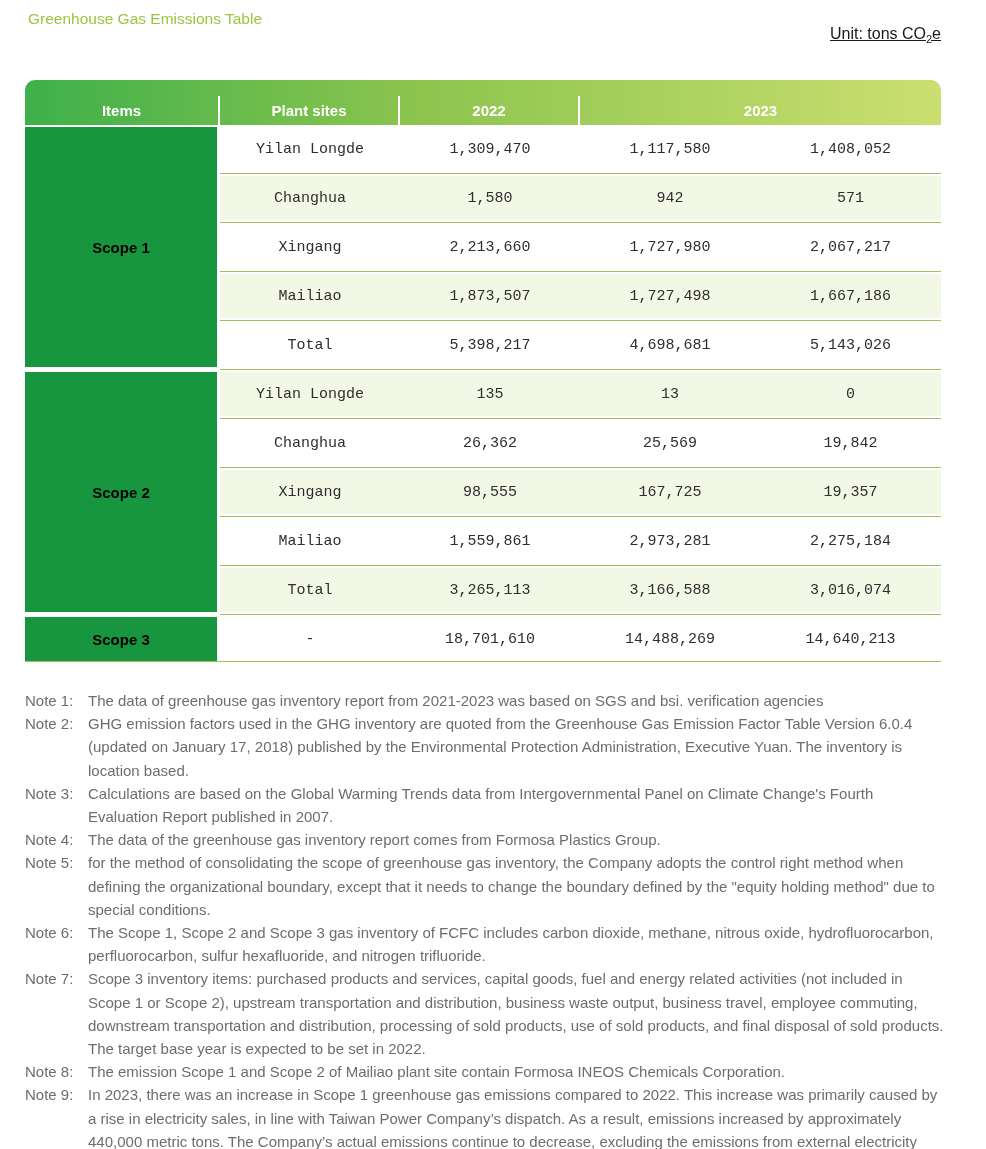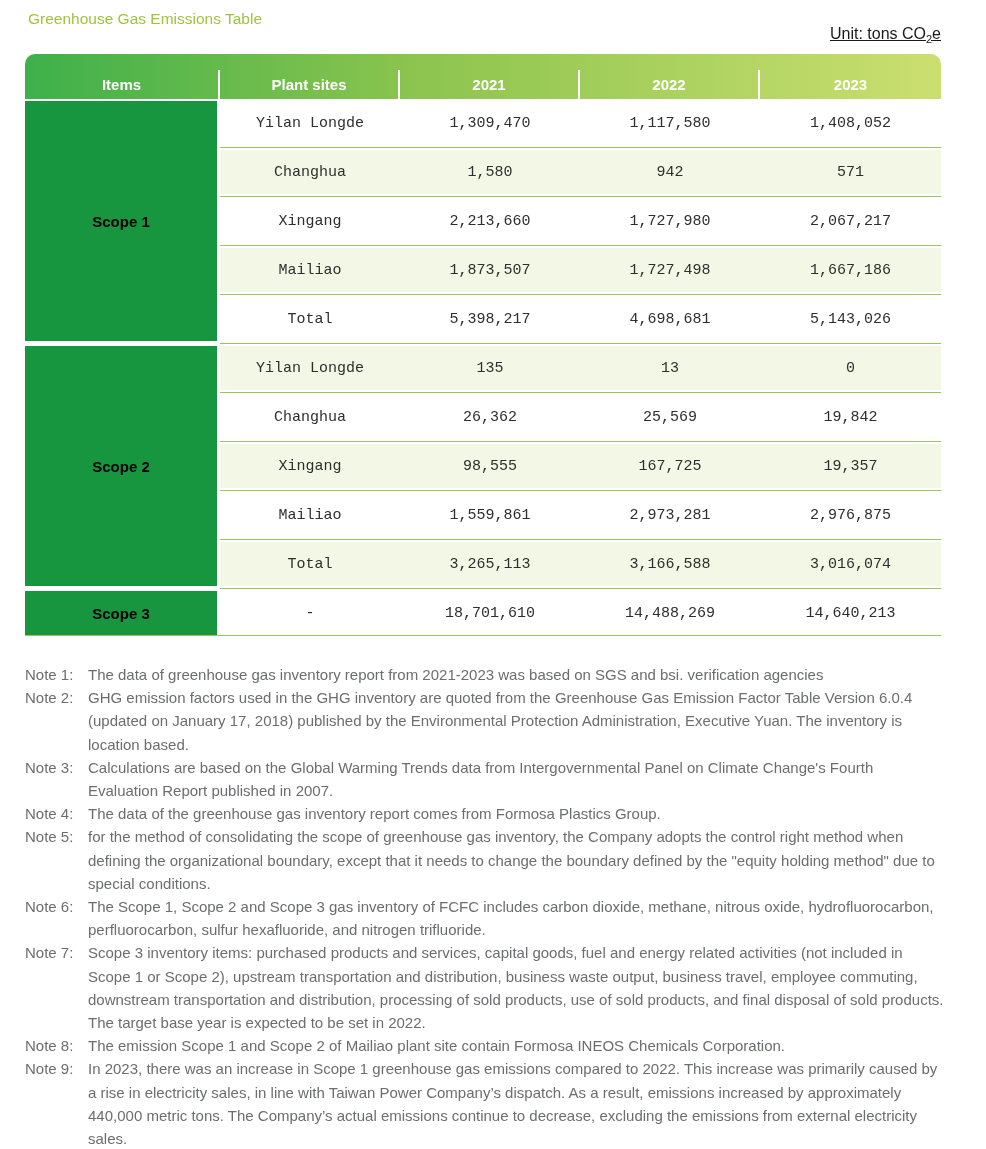--- a/index.html
+++ b/index.html
@@ -10,21 +10,21 @@
     --note-color:#6c6d70;
     --cell-text:#2e2e2e;
   }
   *{box-sizing:border-box;margin:0;padding:0;}
   body{
     font-family:"Liberation Sans", sans-serif;
     background:#fff;
     width:986px;
   }
   .page{position:relative;width:986px;min-height:1149px;background:#fff;}
-  .topbar{position:relative;height:54px;}
+  .topbar{position:relative;height:80px;}
   .page-title{
     position:absolute;left:28px;top:10px;
     font-size:15.5px;color:var(--title-green);
   }
   .unit{
     position:absolute;right:45px;top:25px;
     font-size:16px;color:#1a1a1a;text-decoration:underline;
   }
   .unit sub{font-size:11px;}
   .ghg-table{width:916px;margin-left:25px;}
@@ -83,21 +83,20 @@
 <div class="page">
   <div class="topbar">
     <div class="page-title">Greenhouse Gas Emissions Table</div>
     <div class="unit"><span>Unit: tons CO</span><sub>2</sub><span>e</span></div>
   </div>
 
   <div class="ghg-table">
     <div class="thead">
         <div class="hcell c0">Items</div>
         <div class="hcell c1">Plant sites</div>
-        <div class="hcell c2">2021</div>
         <div class="hcell c3">2022</div>
         <div class="hcell c4">2023</div>
       </div>
     <div class="tbody">
         <div class="group">
           <div class="scope-cell">
             <span>Scope 1</span>
           </div>
           <div class="rows">
             <div class="row">
@@ -163,21 +162,21 @@
               <div class="cell c1">Xingang</div>
               <div class="cell c2">98,555</div>
               <div class="cell c3">167,725</div>
               <div class="cell c4">19,357</div>
             </div>
             <div class="row-sep"></div>
             <div class="row">
               <div class="cell c1">Mailiao</div>
               <div class="cell c2">1,559,861</div>
               <div class="cell c3">2,973,281</div>
-              <div class="cell c4">2,976,875</div>
+              <div class="cell c4">2,275,184</div>
             </div>
             <div class="row-sep"></div>
             <div class="row tint">
               <div class="cell c1">Total</div>
               <div class="cell c2">3,265,113</div>
               <div class="cell c3">3,166,588</div>
               <div class="cell c4">3,016,074</div>
             </div>
           </div>
         </div>

